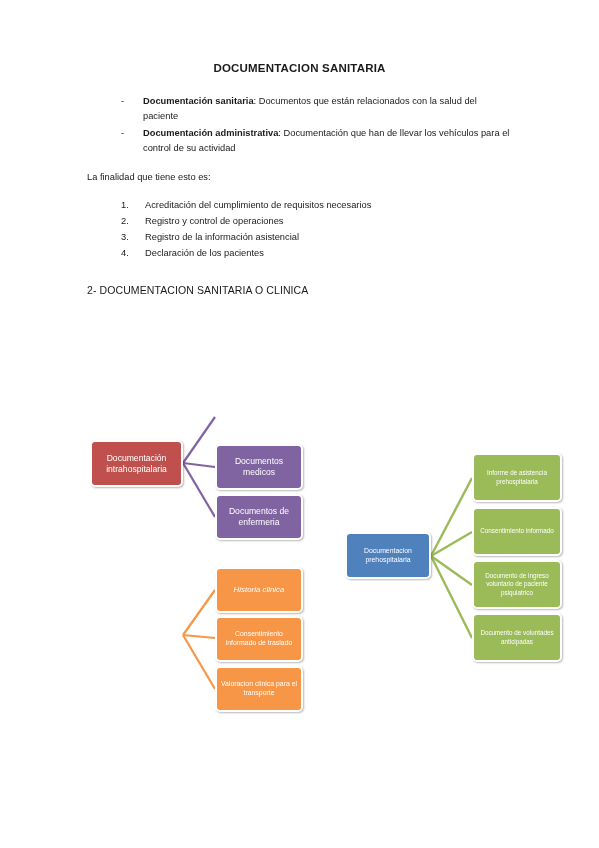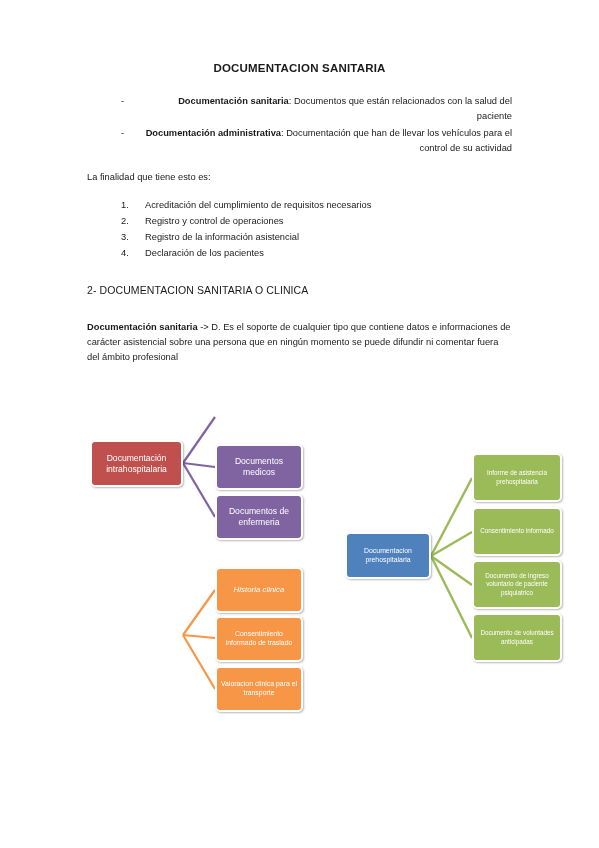--- a/index.html
+++ b/index.html
@@ -48,21 +48,20 @@
     list-style: none;
     margin: 0 0 14px 0;
     padding: 0 0 0 34px;
   }
   ul.dash-list > li {
     position: relative;
     font-size: 9.3px;
     line-height: 1.62;
     margin-bottom: 2px;
     padding-left: 22px;
-    text-align: right;
   }
   ul.dash-list > li::before {
     content: "-";
     position: absolute;
     left: 0;
     top: 0;
   }
   ol.num-list {
     list-style: none;
     counter-reset: nlist;
@@ -156,21 +155,20 @@
 
     <ol class="num-list">
       <li>Acreditación del cumplimiento de requisitos necesarios</li>
       <li>Registro y control de operaciones</li>
       <li>Registro de la información asistencial</li>
       <li>Declaración de los pacientes</li>
     </ol>
 
     <div class="heading h-spaced">2- DOCUMENTACION SANITARIA O CLINICA</div>
 
-    <p class="para"><span class="b">Documentación sanitaria</span><span> -&gt; D. Es el soporte de cualquier tipo que contiene datos e informaciones de carácter asistencial sobre una persona que en ningún momento se puede difundir ni comentar fuera del ámbito profesional</span></p>
   </div>
 
   <div class="diagram">
 
     <svg width="599" height="848">
 
       <g stroke="#8064a2" stroke-width="2.2" fill="none">
         <line x1="183" y1="463" x2="215" y2="417"></line>
         <line x1="183" y1="463" x2="215" y2="467"></line>
         <line x1="183" y1="463" x2="215" y2="517"></line>

